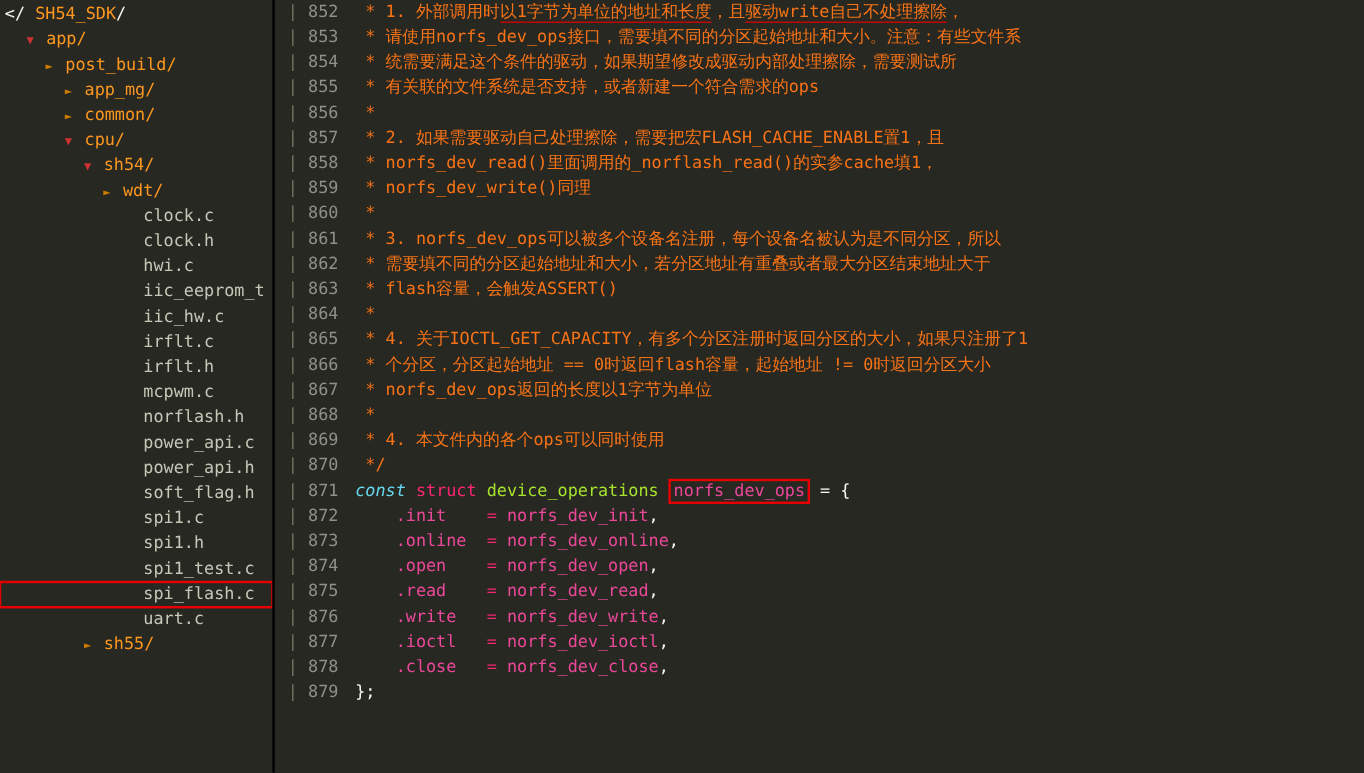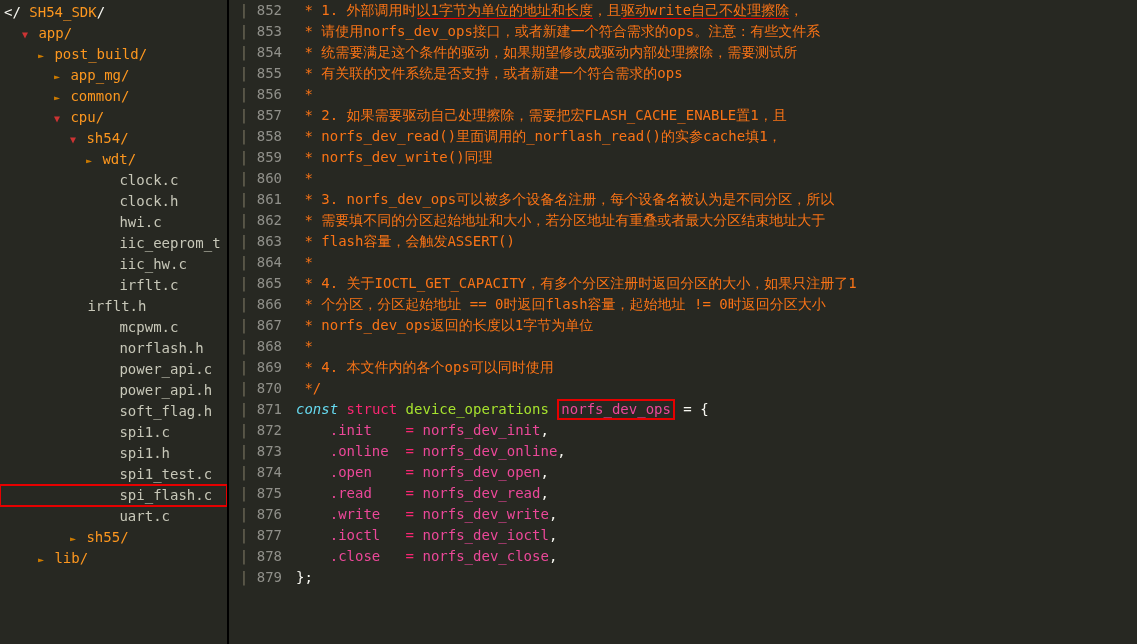--- a/index.html
+++ b/index.html
@@ -124,33 +124,32 @@
       <div class="tree-row" style="padding-left: 52px;"><span class="arrow closed">►</span> <span class="dir">common/</span></div>
       <div class="tree-row" style="padding-left: 52px;"><span class="arrow open">▼</span> <span class="dir">cpu/</span></div>
       <div class="tree-row" style="padding-left: 68px;"><span class="arrow open">▼</span> <span class="dir">sh54/</span></div>
       <div class="tree-row" style="padding-left: 84px;"><span class="arrow closed">►</span> <span class="dir">wdt/</span></div>
       <div class="tree-row" style="padding-left: 84px;"><span class="arrow none"> </span> <span class="file">clock.c</span></div>
       <div class="tree-row" style="padding-left: 84px;"><span class="arrow none"> </span> <span class="file">clock.h</span></div>
       <div class="tree-row" style="padding-left: 84px;"><span class="arrow none"> </span> <span class="file">hwi.c</span></div>
       <div class="tree-row" style="padding-left: 84px;"><span class="arrow none"> </span> <span class="file">iic_eeprom_t</span></div>
       <div class="tree-row" style="padding-left: 84px;"><span class="arrow none"> </span> <span class="file">iic_hw.c</span></div>
       <div class="tree-row" style="padding-left: 84px;"><span class="arrow none"> </span> <span class="file">irflt.c</span></div>
-      <div class="tree-row" style="padding-left: 52px;"><span class="arrow none"> </span> <span class="file">irflt.h</span></div>
+      <div class="tree-row" style="padding-left: 84px;"><span class="arrow none"> </span> <span class="file">irflt.h</span></div>
       <div class="tree-row" style="padding-left: 84px;"><span class="arrow none"> </span> <span class="file">mcpwm.c</span></div>
       <div class="tree-row" style="padding-left: 84px;"><span class="arrow none"> </span> <span class="file">norflash.h</span></div>
       <div class="tree-row" style="padding-left: 84px;"><span class="arrow none"> </span> <span class="file">power_api.c</span></div>
       <div class="tree-row" style="padding-left: 84px;"><span class="arrow none"> </span> <span class="file">power_api.h</span></div>
       <div class="tree-row" style="padding-left: 84px;"><span class="arrow none"> </span> <span class="file">soft_flag.h</span></div>
       <div class="tree-row" style="padding-left: 84px;"><span class="arrow none"> </span> <span class="file">spi1.c</span></div>
       <div class="tree-row" style="padding-left: 84px;"><span class="arrow none"> </span> <span class="file">spi1.h</span></div>
       <div class="tree-row" style="padding-left: 84px;"><span class="arrow none"> </span> <span class="file">spi1_test.c</span></div>
       <div class="tree-row red-box-tree" style="padding-left: 84px;"><span class="arrow none"> </span> <span class="file">spi_flash.c</span></div>
       <div class="tree-row" style="padding-left: 84px;"><span class="arrow none"> </span> <span class="file">uart.c</span></div>
       <div class="tree-row" style="padding-left: 68px;"><span class="arrow closed">►</span> <span class="dir">sh55/</span></div>
-      <div class="tree-row" style="padding-left: 36px;"><span class="arrow closed">►</span> <span class="dir">lib/</span></div>
     </div>
 </div>
 
 <div class="sep"></div>
 
 <div class="gutter" id="gutter">
     <div class="gutter-row"><span class="pipe">|</span> 852</div>
     <div class="gutter-row"><span class="pipe">|</span> 853</div>
     <div class="gutter-row"><span class="pipe">|</span> 854</div>
     <div class="gutter-row"><span class="pipe">|</span> 855</div>
@@ -175,21 +174,21 @@
     <div class="gutter-row"><span class="pipe">|</span> 874</div>
     <div class="gutter-row"><span class="pipe">|</span> 875</div>
     <div class="gutter-row"><span class="pipe">|</span> 876</div>
     <div class="gutter-row"><span class="pipe">|</span> 877</div>
     <div class="gutter-row"><span class="pipe">|</span> 878</div>
     <div class="gutter-row"><span class="pipe">|</span> 879</div>
   </div>
 
 <div class="code" id="code">
     <div class="code-line"><span class="tok-cmt"><span> * 1. 外部调用时</span><span class="underline-red">以1字节为单位的地址和长度</span><span>，且</span><span class="underline-red">驱动write自己不处理擦除</span><span>，</span></span></div>
-    <div class="code-line"><span class="tok-cmt"> * 请使用norfs_dev_ops接口，或者新建一个符合需求的ops。注意：有些文件系</span></div>
+    <div class="code-line"><span class="tok-cmt"> * 请使用norfs_dev_ops接口，需要填不同的分区起始地址和大小。注意：有些文件系</span></div>
     <div class="code-line"><span class="tok-cmt"> * 统需要满足这个条件的驱动，如果期望修改成驱动内部处理擦除，需要测试所</span></div>
     <div class="code-line"><span class="tok-cmt"> * 有关联的文件系统是否支持，或者新建一个符合需求的ops</span></div>
     <div class="code-line"><span class="tok-cmt"> *</span></div>
     <div class="code-line"><span class="tok-cmt"> * 2. 如果需要驱动自己处理擦除，需要把宏FLASH_CACHE_ENABLE置1，且</span></div>
     <div class="code-line"><span class="tok-cmt"> * norfs_dev_read()里面调用的_norflash_read()的实参cache填1，</span></div>
     <div class="code-line"><span class="tok-cmt"> * norfs_dev_write()同理</span></div>
     <div class="code-line"><span class="tok-cmt"> *</span></div>
     <div class="code-line"><span class="tok-cmt"> * 3. norfs_dev_ops可以被多个设备名注册，每个设备名被认为是不同分区，所以</span></div>
     <div class="code-line"><span class="tok-cmt"> * 需要填不同的分区起始地址和大小，若分区地址有重叠或者最大分区结束地址大于</span></div>
     <div class="code-line"><span class="tok-cmt"> * flash容量，会触发ASSERT()</span></div>

